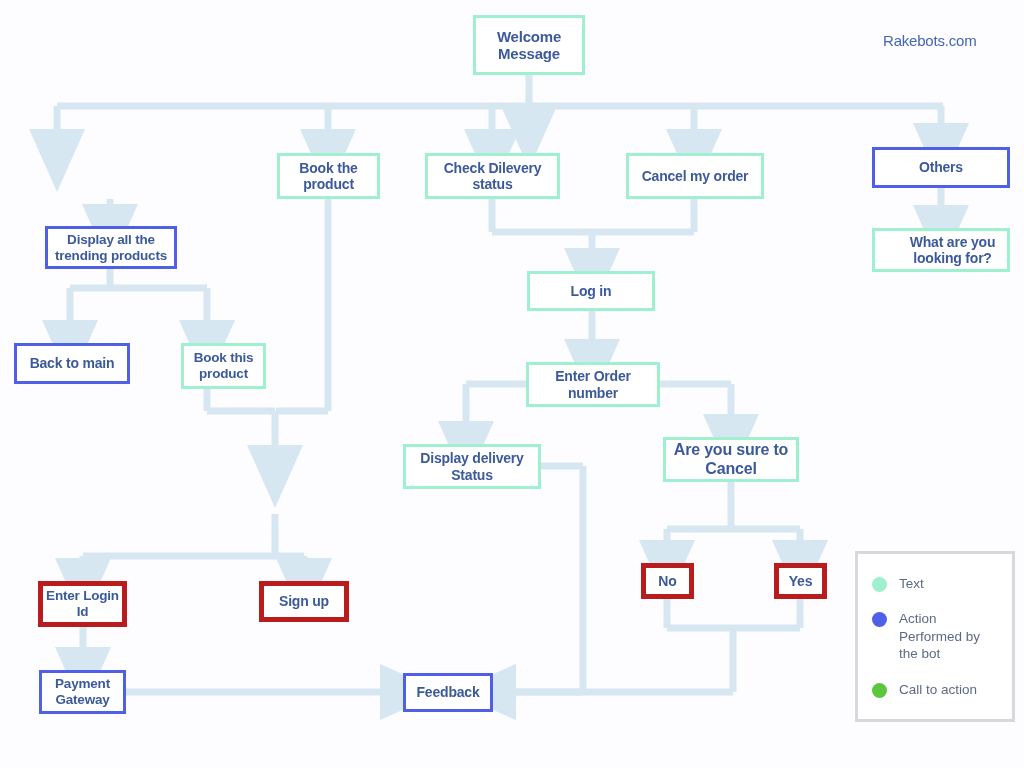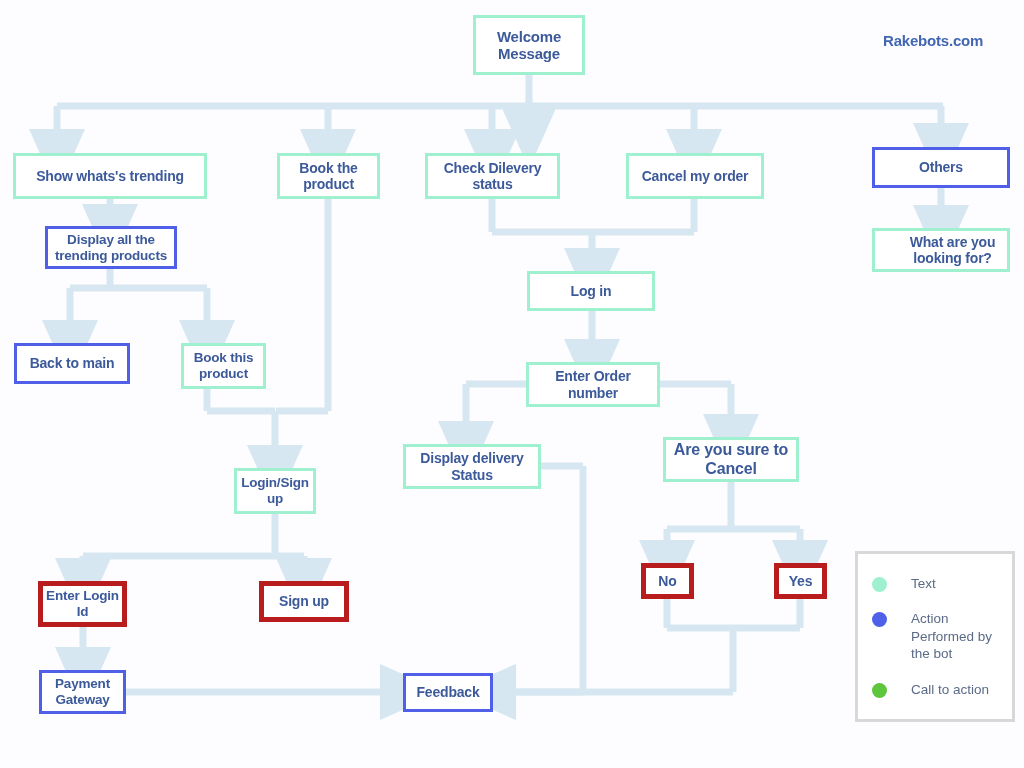--- a/index.html
+++ b/index.html
@@ -40,42 +40,42 @@
     letter-spacing: -0.2px;
     z-index: 5;
   }
   .node.text-type   { border: 3px solid #9ff0cf; }
   .node.bot-type    { border: 3px solid #4f5fe8; }
   .node.cta-type    { border: 5px solid #b91c1c; }
 
   .brand {
     position: absolute;
     color: #4266b2;
-    font-weight: bold;
+    font-weight: normal;
     font-size: 15px;
     letter-spacing: -0.2px;
     z-index: 6;
   }
 
   .legend {
     position: absolute;
     box-sizing: border-box;
     background: #ffffff;
     border: 3px solid #d8d8d8;
     z-index: 6;
     padding: 16px 14px;
     display: flex;
     flex-direction: column;
     justify-content: center;
     gap: 18px;
   }
   .legend-row {
     display: flex;
     align-items: flex-start;
-    gap: 24px;
+    gap: 12px;
   }
   .legend-dot {
     width: 15px;
     height: 15px;
     border-radius: 50%;
     flex: 0 0 auto;
     margin-top: 2px;
   }
   .legend-label {
     color: #5b6b87;
@@ -156,30 +156,28 @@
 
       <path d="M541,466 L583,466"></path>
       <path d="M583,466 L583,692"></path>
       <path d="M583,692 L509,692" marker-end="url(#ahead)"></path>
     </g>
   </svg>
 
   <div class="brand" style="left:883px; top:32px;">Rakebots.com</div>
 
   <div class="node text-type" style="left:473px;  top:15px;  width:112px; height:60px; font-size:15px;">Welcome Message</div>
-  <div class="node text-type" style="left:13px;   top:153px; width:194px; height:46px; font-size:14px;">Show whats's trending</div>
   <div class="node text-type" style="left:277px; top:153px; width:103px; height:46px; font-size:14px;">Book the product</div>
   <div class="node text-type" style="left:425px; top:153px; width:135px; height:46px; font-size:14px;">Check Dilevery status</div>
   <div class="node text-type" style="left:626px; top:153px; width:138px; height:46px; font-size:14px;">Cancel my order</div>
   <div class="node bot-type" style="left:872px;  top:147px; width:138px; height:41px; font-size:14px;">Others</div>
   <div class="node text-type" style="left:872px; top:228px; width:138px; height:44px; font-size:14px;padding-left:23px;">What are you looking for?</div>
   <div class="node bot-type" style="left:45px; top:226px; width:132px; height:43px; font-size:13.5px;">Display all the trending products</div>
   <div class="node bot-type" style="left:14px;   top:343px; width:116px; height:41px; font-size:14px;">Back to main</div>
   <div class="node text-type" style="left:181px; top:343px; width:85px;  height:46px; font-size:13.5px;">Book this product</div>
-  <div class="node text-type" style="left:234px;  top:468px; width:82px;  height:46px; font-size:13.5px;">Login/Sign up</div>
   <div class="node cta-type" style="left:38px;   top:581px; width:89px;  height:46px; font-size:13.5px;">Enter Login Id</div>
   <div class="node cta-type" style="left:259px;  top:581px; width:90px;  height:41px; font-size:14px;">Sign up</div>
   <div class="node bot-type" style="left:39px;  top:670px; width:87px;  height:44px; font-size:13.5px;">Payment Gateway</div>
   <div class="node text-type" style="left:527px;  top:271px; width:128px; height:40px; font-size:14px;">Log in</div>
   <div class="node text-type" style="left:526px; top:362px; width:134px; height:45px; font-size:14px;">Enter Order number</div>
   <div class="node text-type" style="left:403px; top:444px; width:138px; height:45px; font-size:14px;">Display delivery Status</div>
   <div class="node text-type" style="left:663px; top:437px; width:136px; height:45px; font-size:16px;text-align:center;">Are you sure to Cancel</div>
   <div class="node cta-type" style="left:641px;  top:563px; width:53px;  height:36px; font-size:14px;">No</div>
   <div class="node cta-type" style="left:774px;  top:563px; width:53px;  height:36px; font-size:14px;">Yes</div>
   <div class="node bot-type" style="left:403px;  top:673px; width:90px;  height:39px; font-size:14px;">Feedback</div>

